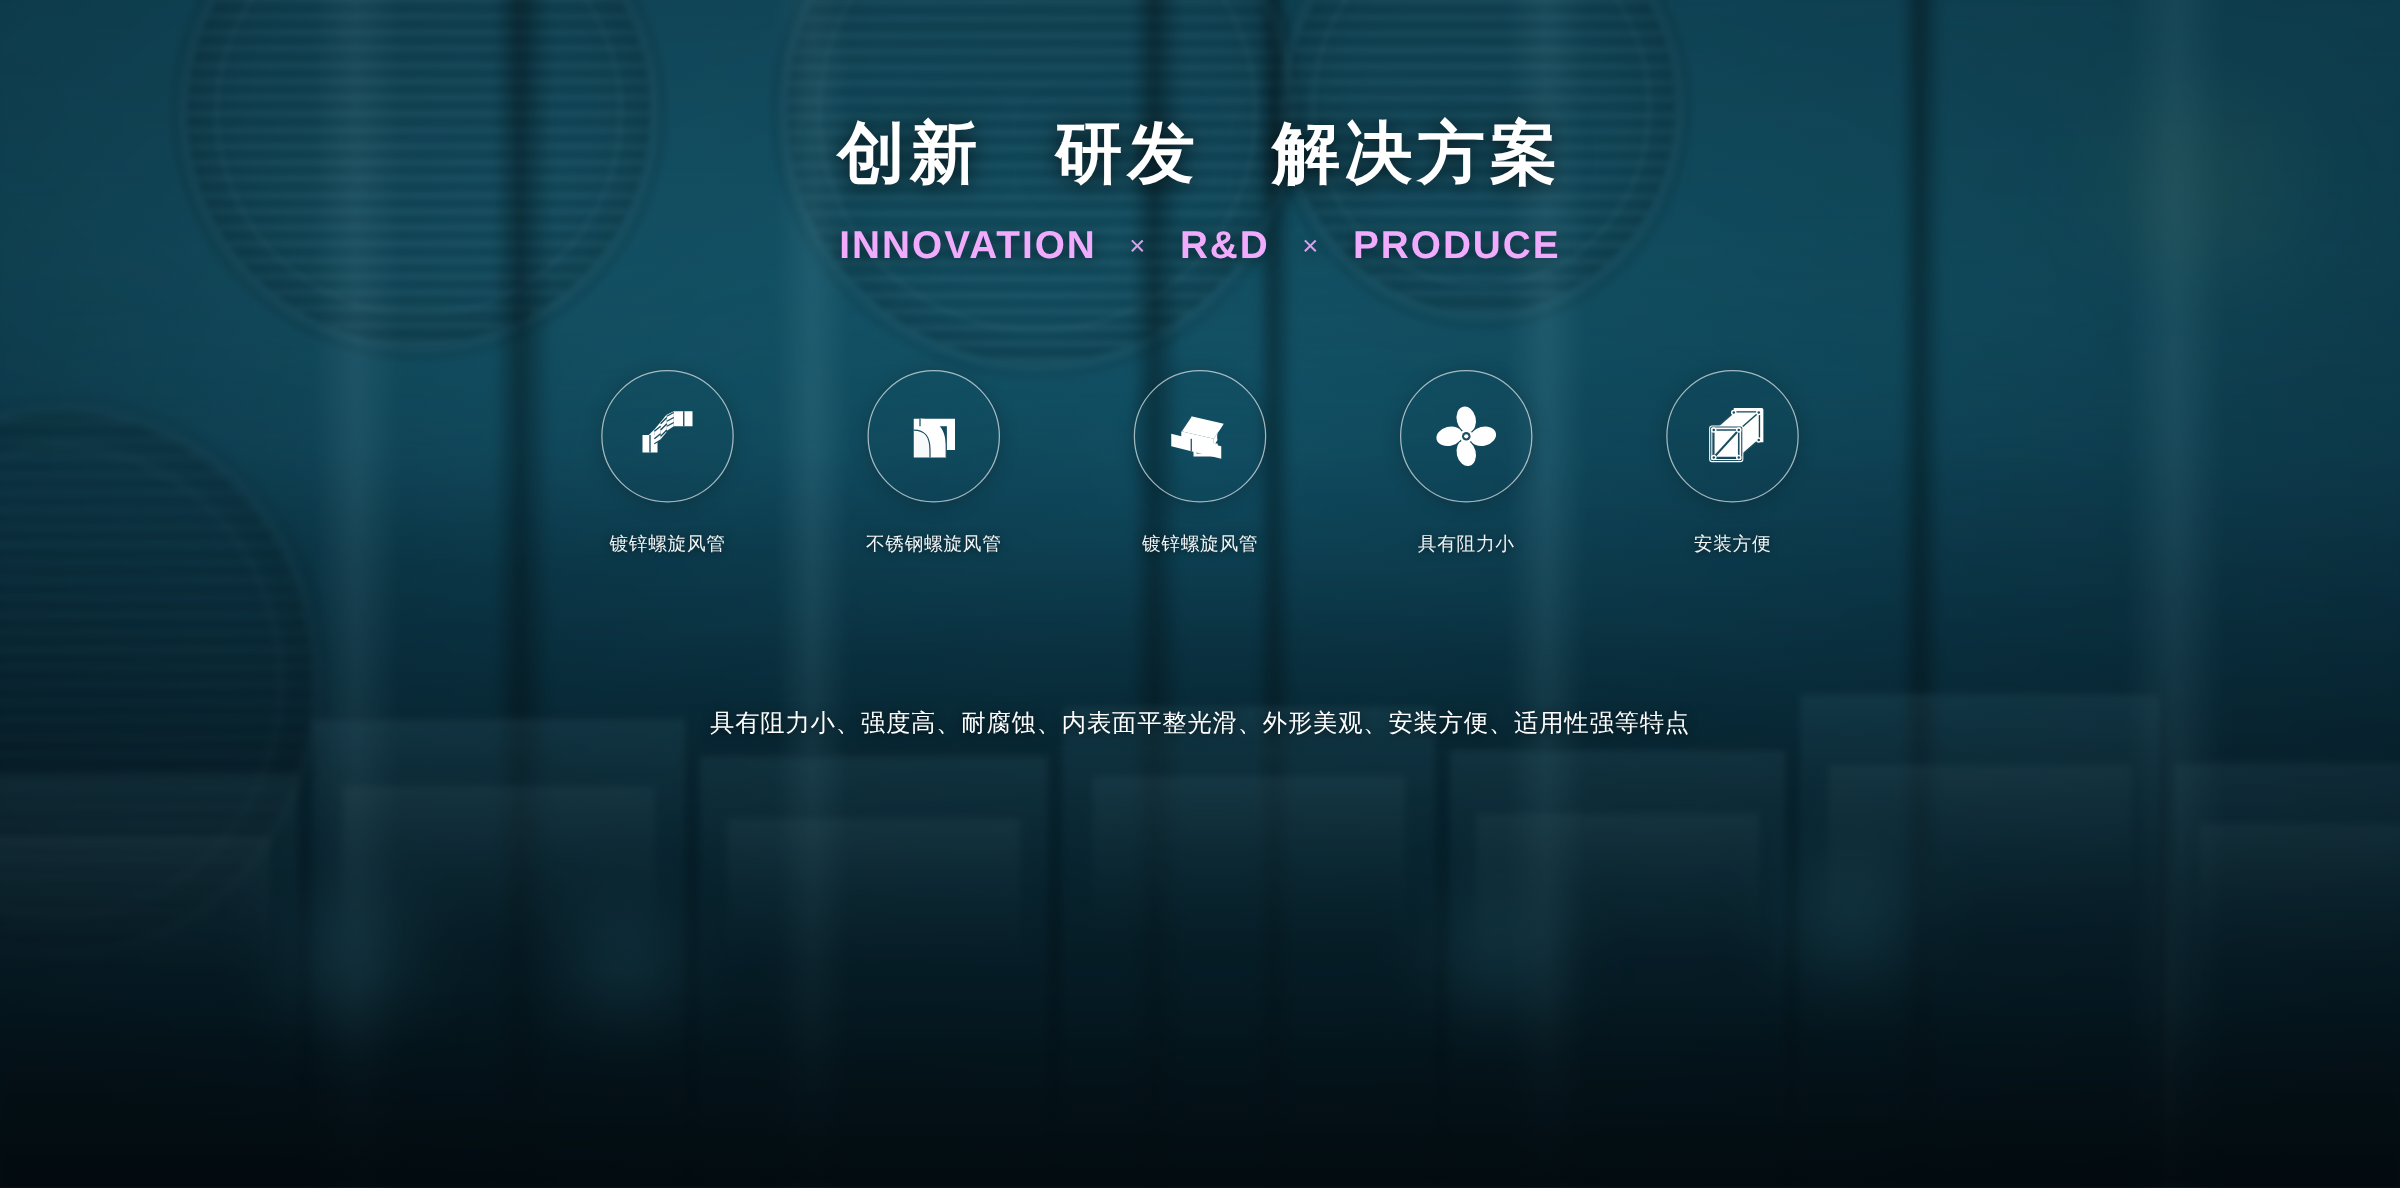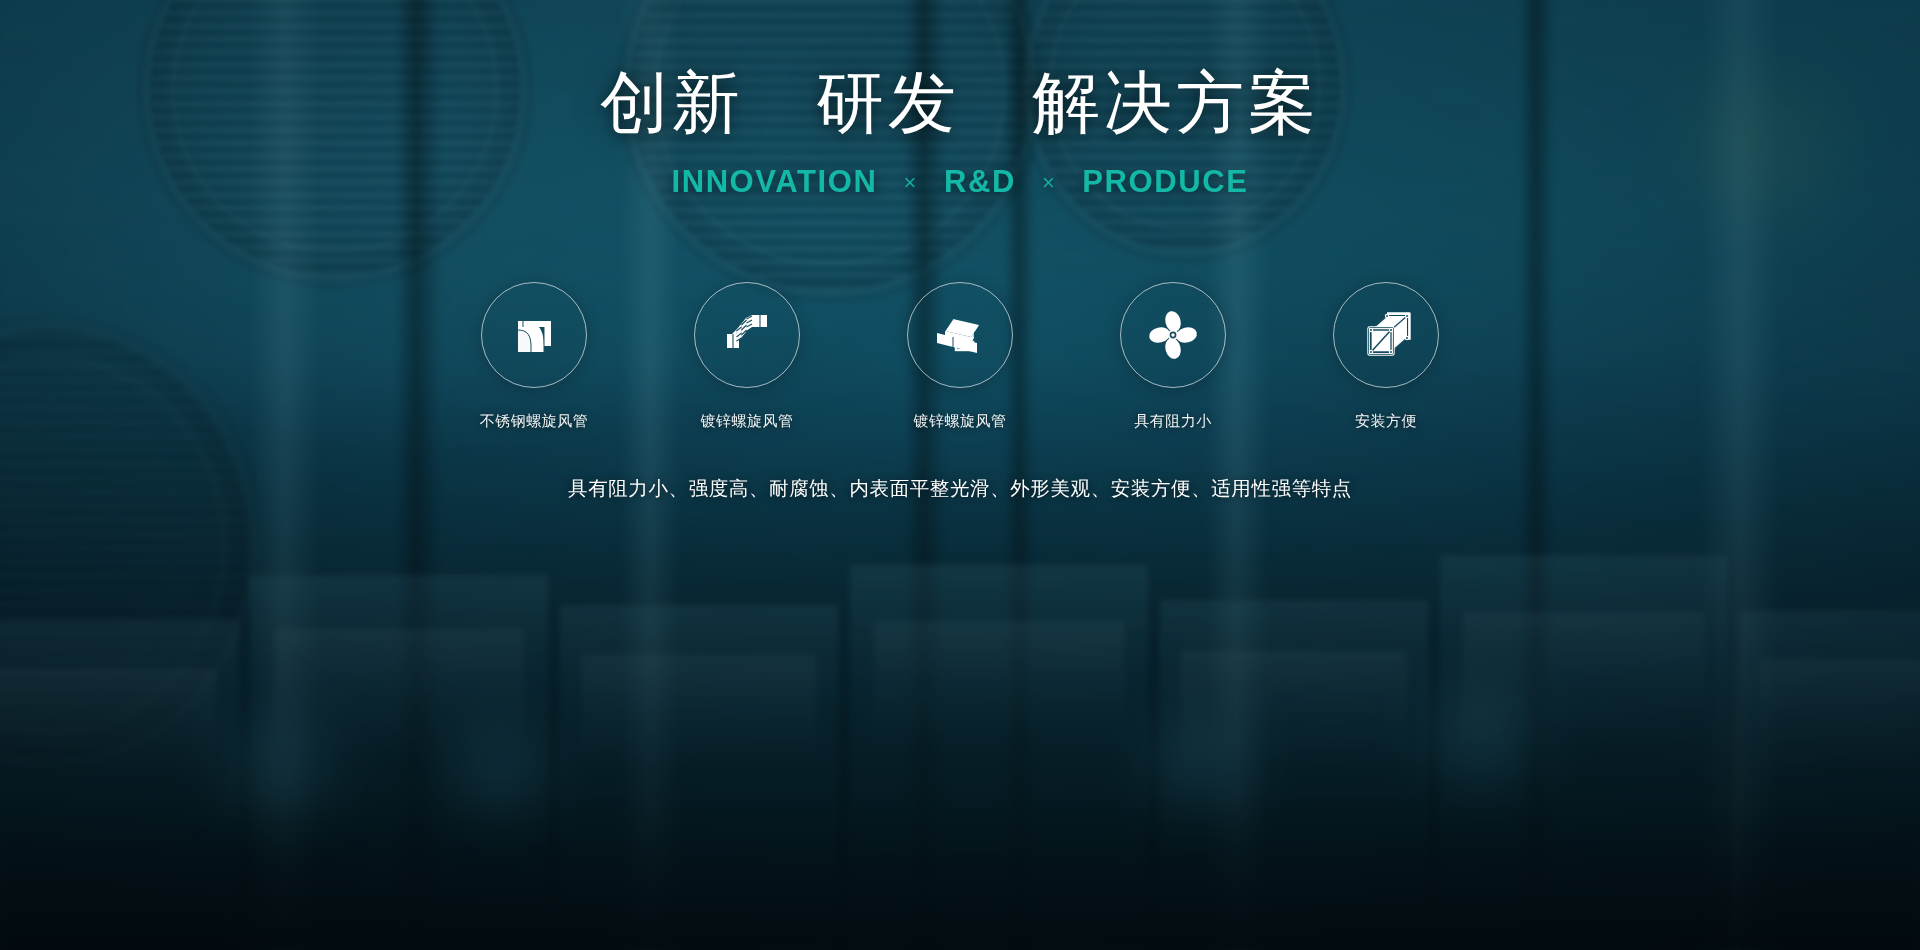--- a/index.html
+++ b/index.html
@@ -119,36 +119,36 @@
   
   .content {
     position: absolute;
     inset: 0;
     display: flex;
     flex-direction: column;
     align-items: center;
   }
 
   .headline {
-    margin-top: 68px;
-    font-size: 68px;
-    font-weight: 400;
+    margin-top: 96px;
+    font-size: 54px;
+    font-weight: 700;
     color: #ffffff;
     letter-spacing: 4px;
     line-height: 1;
     text-shadow: 0 2px 14px rgba(0,0,0,0.55), 0 0 34px rgba(0,0,0,0.35);
     white-space: pre;
   }
 
   .subline {
     margin-top: 28px;
     display: flex;
     align-items: center;
     gap: 26px;
-    color: #14b8a6;
+    color: #f0abfc;
     font-size: 31px;
     font-weight: 700;
     letter-spacing: 1.6px;
     text-shadow: 0 2px 12px rgba(0,0,0,0.5);
   }
   .subline .sep {
     font-weight: 400;
     font-size: 22px;
     opacity: .9;
     transform: translateY(1px);
@@ -180,21 +180,21 @@
   .icon-label {
     margin-top: 24px;
     font-size: 15px;
     color: rgba(255,255,255,0.95);
     letter-spacing: .5px;
     white-space: nowrap;
     text-shadow: 0 1px 7px rgba(0,0,0,0.6);
   }
 
   .tagline {
-    margin-top: 44px;
+    margin-top: 120px;
     font-size: 19.5px;
     color: #ffffff;
     letter-spacing: .6px;
     text-shadow: 0 1px 9px rgba(0,0,0,0.65);
     white-space: nowrap;
   }
 </style>
 </head>
 <body>
 
@@ -245,38 +245,20 @@
 
     <div class="subline">
       <span>INNOVATION</span>
       <span class="sep">×</span>
       <span>R&amp;D</span>
       <span class="sep">×</span>
       <span>PRODUCE</span>
     </div>
 
     <div class="icon-row">
-
-      <div class="icon-item">
-        <div class="icon-circle">
-          <span>
-            <svg width="54" height="54" viewBox="0 0 54 54" fill="#ffffff">
-              <path d="M16 13 L44 13 L44 38 L37 38 L37 19 L16 19 Z"></path>
-              <path d="M16 13 C30 13 37 20 37 38 L37 44 L24 44 L24 38 C24 27 21 22 11 22 L11 13 Z"></path>
-              <path d="M11 22 L11 44 L24 44 L24 22 Z" opacity="0.97"></path>
-              <g stroke="#1a4e60" stroke-width="1" fill="none">
-                <path d="M11 22 C20 22 24 27 24 38 L24 44"></path>
-                <path d="M16 13 L16 19"></path>
-                <path d="M37 19 L37 44"></path>
-              </g>
-            </svg>
-          </span>
-        </div>
-        <div class="icon-label">不锈钢螺旋风管</div>
-      </div>
 
       <div class="icon-item">
         <div class="icon-circle">
           <span>
             <svg width="56" height="56" viewBox="0 0 56 56" fill="#ffffff">
               <rect x="33" y="8" width="15" height="12"></rect>
               <path d="M33 8 L33 20 L27 24 L27 11 Z"></path>
               <path d="M27 11 L27 25 L22 31 L23 16 Z"></path>
               <path d="M23 16 L22 31 L17 35 L18 22 Z"></path>
               <path d="M18 22 L17 35 L13 37 L13 27 Z"></path>
@@ -296,20 +278,38 @@
               </g>
             </svg>
           </span>
         </div>
         <div class="icon-label">镀锌螺旋风管</div>
       </div>
 
       <div class="icon-item">
         <div class="icon-circle">
           <span>
+            <svg width="54" height="54" viewBox="0 0 54 54" fill="#ffffff">
+              <path d="M16 13 L44 13 L44 38 L37 38 L37 19 L16 19 Z"></path>
+              <path d="M16 13 C30 13 37 20 37 38 L37 44 L24 44 L24 38 C24 27 21 22 11 22 L11 13 Z"></path>
+              <path d="M11 22 L11 44 L24 44 L24 22 Z" opacity="0.97"></path>
+              <g stroke="#1a4e60" stroke-width="1" fill="none">
+                <path d="M11 22 C20 22 24 27 24 38 L24 44"></path>
+                <path d="M16 13 L16 19"></path>
+                <path d="M37 19 L37 44"></path>
+              </g>
+            </svg>
+          </span>
+        </div>
+        <div class="icon-label">不锈钢螺旋风管</div>
+      </div>
+
+      <div class="icon-item">
+        <div class="icon-circle">
+          <span>
             <svg width="58" height="56" viewBox="0 0 58 56" fill="#ffffff">
               <path d="M22 12 L48 18 L40 30 L14 24 Z"></path>
               <path d="M14 24 L40 30 L40 36 L14 30 Z"></path>
               <path d="M48 18 C44 22 42 26 43 31 L40 36 L40 30 Z"></path>
               <path d="M6 26 L22 30 L22 40 L6 36 Z"></path>
               <path d="M22 30 L46 36 L46 46 L22 40 Z"></path>
               <rect x="25" y="35" width="17" height="8" fill="none" stroke="#ffffff" stroke-width="2.4"></rect>
               <g stroke="#1a4e60" stroke-width="1" fill="none">
                 <path d="M22 12 L14 24"></path>
                 <path d="M22 30 L22 40"></path>

